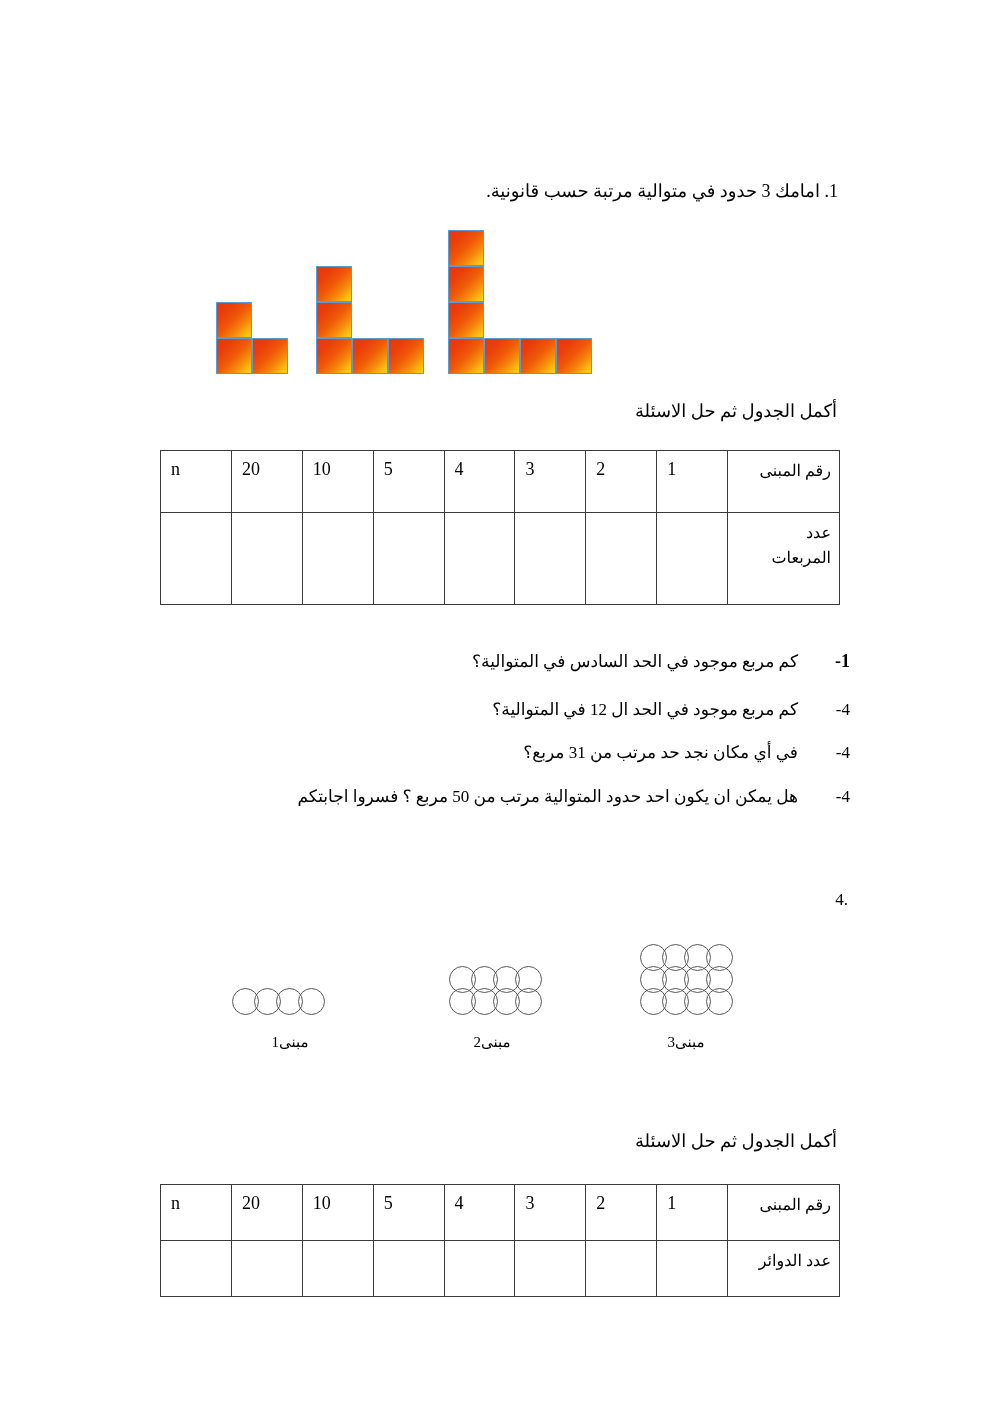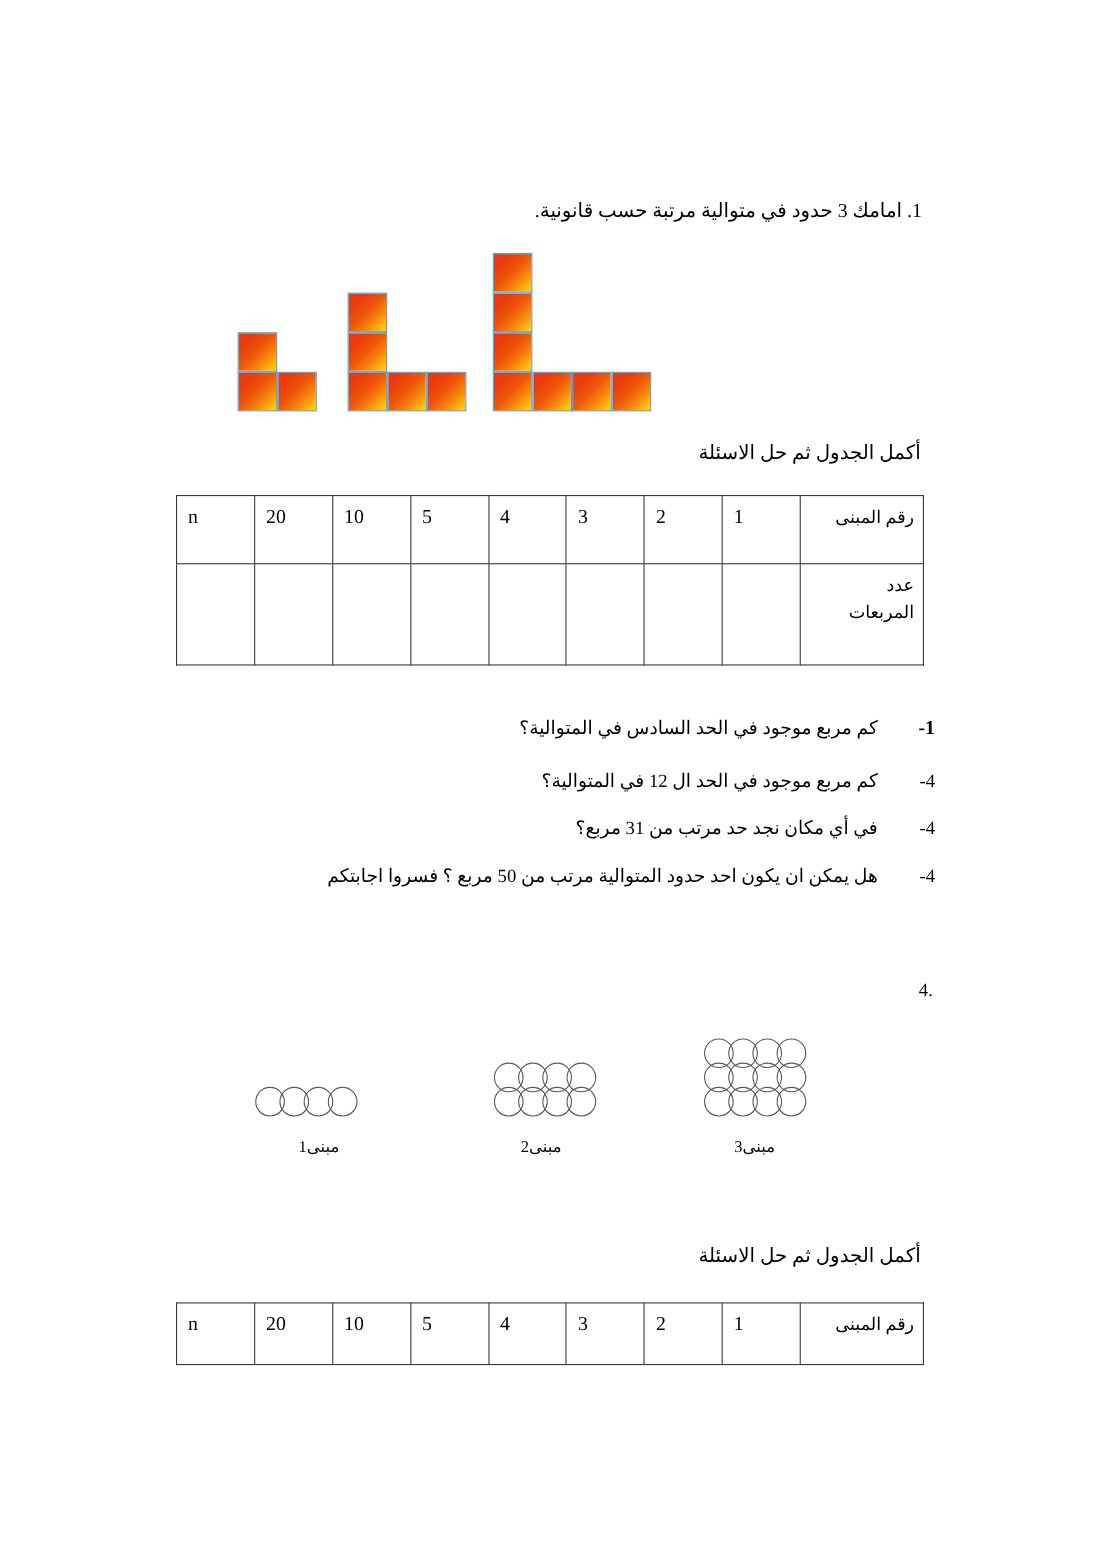--- a/index.html
+++ b/index.html
@@ -298,16 +298,27 @@
         <td class="hdr-label" style="width:112px;">رقم المبنى</td>
         <td class="numcell">1</td>
         <td class="numcell">2</td>
         <td class="numcell">3</td>
         <td class="numcell">4</td>
         <td class="numcell">5</td>
         <td class="numcell">10</td>
         <td class="numcell">20</td>
         <td class="numcell">n</td>
       </tr>
+      <tr class="r2">
+        <td class="hdr-label">عدد الدوائر</td>
+        <td class="blank"></td>
+        <td class="blank"></td>
+        <td class="blank"></td>
+        <td class="blank"></td>
+        <td class="blank"></td>
+        <td class="blank"></td>
+        <td class="blank"></td>
+        <td class="blank"></td>
+      </tr>
     </tbody>
   </table>
 
 </div>
 
 </body></html>

